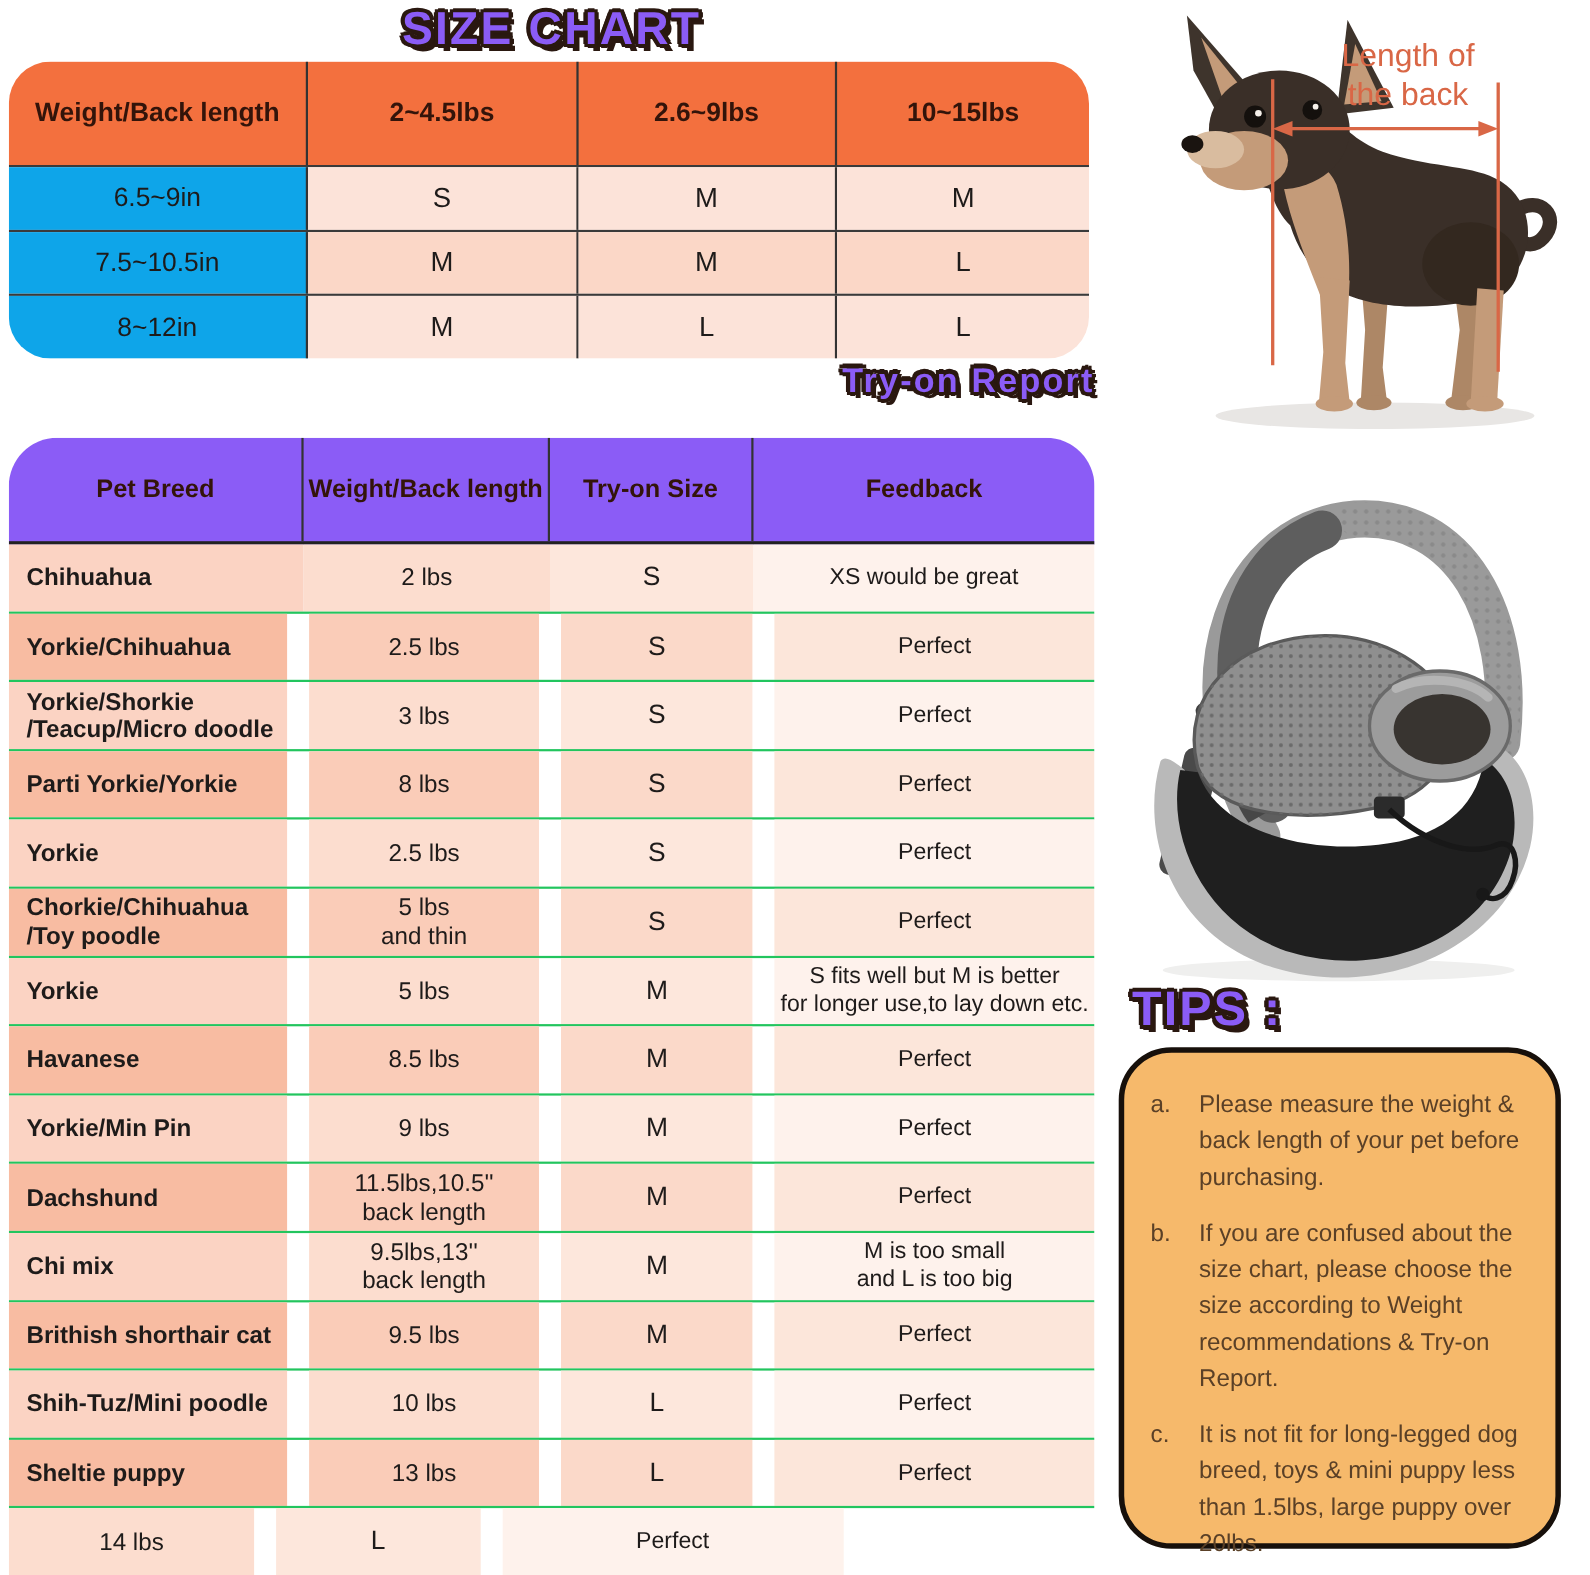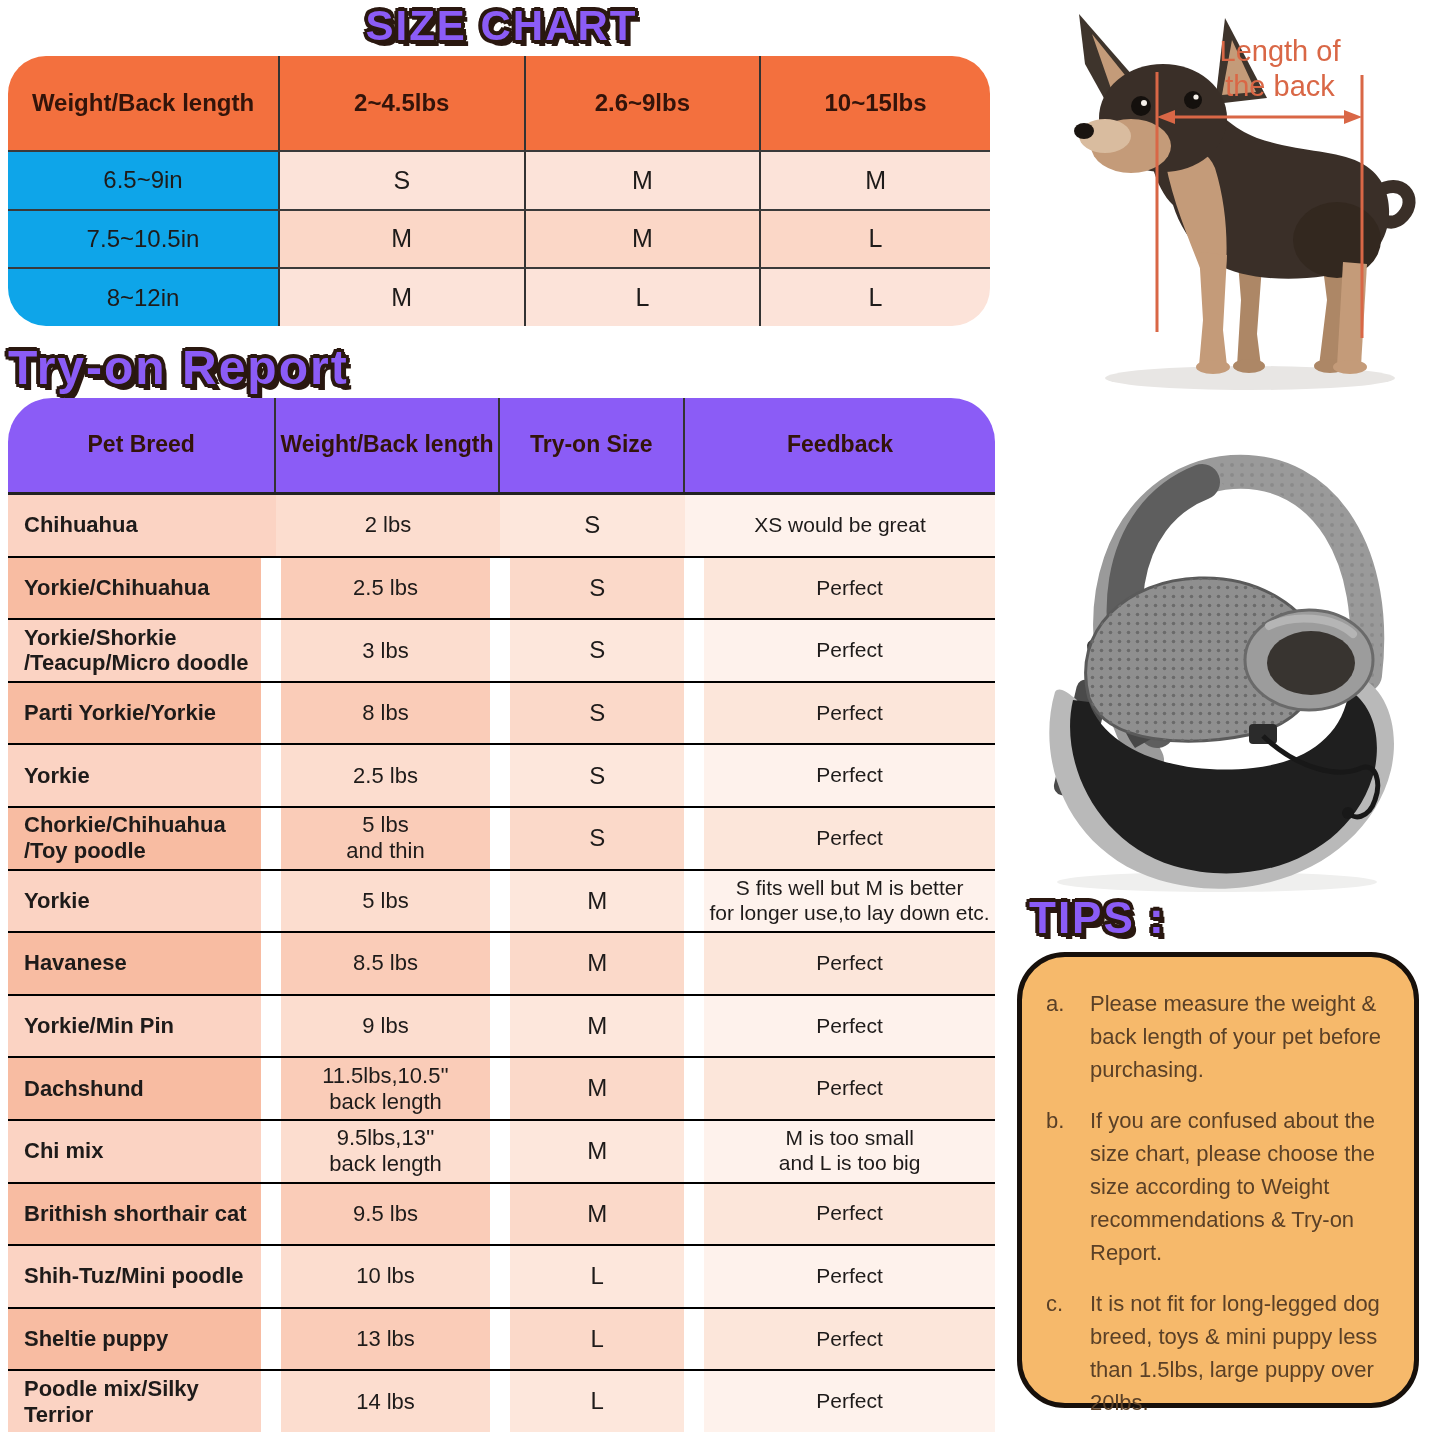--- a/index.html
+++ b/index.html
@@ -7,21 +7,21 @@
         font-family:"Liberation Sans", sans-serif;color:#1e1b1a;}
 
   
   .bubble{font-family:Liberation Sans, sans-serif;font-weight:800;letter-spacing:2px;
     color:#8b5cf6;
     text-shadow:-3px -3px 0 #2A1810, 3px -3px 0 #2A1810, -3px 3px 0 #2A1810, 3px 3px 0 #2A1810,
                  0 -4px 0 #2A1810, 0 4px 0 #2A1810, -4px 0 0 #2A1810, 4px 0 0 #2A1810,
                  5px 6px 0 #2A1810;
     white-space:nowrap;}
   .sc-title{position:absolute;top:2px;left:0;width:987px;text-align:center;font-size:42px;}
-  .tr-title{position:absolute;top:340px;left:0;width:987px;text-align:left;font-size:48px;}
+  .tr-title{position:absolute;top:328px;left:0;width:987px;text-align:right;font-size:31px;}
   .tips-title{position:absolute;top:893px;left:34px;font-size:44px;}
 
   
   .left-col{position:absolute;left:8px;top:0;width:987px;height:1432px;}
 
   
   .sc-table{position:absolute;top:56px;left:0;width:982px;height:270px;border-radius:38px;
             overflow:hidden;display:flex;flex-direction:column;}
   .sc-head{display:flex;height:96px;background:#F3703E;}
   .sc-row{display:flex;height:58px;border-top:2px solid #3A3A3A;}
@@ -36,21 +36,21 @@
   .sc-row:nth-child(odd)  .cell:not(.w1){background:#FBD7C7;}
 
   
   .tr-table{position:absolute;top:398px;left:0;width:987px;height:1034px;
             border-radius:44px 44px 0 0;overflow:hidden;display:flex;flex-direction:column;}
   .tr-head{display:flex;height:94px;background:#8b5cf6;border-bottom:3px solid #222;}
   .tr-head .tc{font-weight:bold;font-size:23px;color:#33140a;border-right:2px solid #333;}
   .tr-head .tc:last-child{border-right:none;}
   .tr-body{display:flex;flex-direction:column;flex:1;}
   .tr-row{display:flex;flex:1;}
-  .tr-row + .tr-row{border-top:2px solid #000000;gap:20px;}
+  .tr-row + .tr-row{border-top:2px solid #22c55e;gap:20px;}
   .tc{display:flex;align-items:center;justify-content:center;text-align:center;
       box-sizing:border-box;white-space:pre-line;line-height:1.18;}
   .c1{width:27.2%;} .c2{width:22.6%;} .c3{width:18.8%;} .c4{width:31.4%;}
   .tr-body .c1{justify-content:flex-start;text-align:left;padding-left:16px;font-size:22px;font-weight:bold;}
   .tr-body .c2{font-size:22px;} .tr-body .c3{font-size:24px;} .tr-body .c4{font-size:21px;}
   .tr-row:nth-child(odd)  .c1{background:#FBD3C3;}
   .tr-row:nth-child(odd)  .c2{background:#FCDDCF;}
   .tr-row:nth-child(odd)  .c3{background:#FDE7DC;}
   .tr-row:nth-child(odd)  .c4{background:#FEF2EC;}
   .tr-row:nth-child(even) .c1{background:#F8BCA2;}
@@ -203,22 +203,20 @@
           <div class="tc c3">L</div>
           <div class="tc c4">Perfect</div>
         </div>
         <div class="tr-row">
           <div class="tc c1">Sheltie puppy</div>
           <div class="tc c2">13 lbs</div>
           <div class="tc c3">L</div>
           <div class="tc c4">Perfect</div>
         </div>
         <div class="tr-row">
-          <div class="tc c1">Poodle mix/Silky
-Terrior</div>
           <div class="tc c2">14 lbs</div>
           <div class="tc c3">L</div>
           <div class="tc c4">Perfect</div>
         </div>
       </div>
     </div>
   </div>
 
   <div class="right-col">
 

